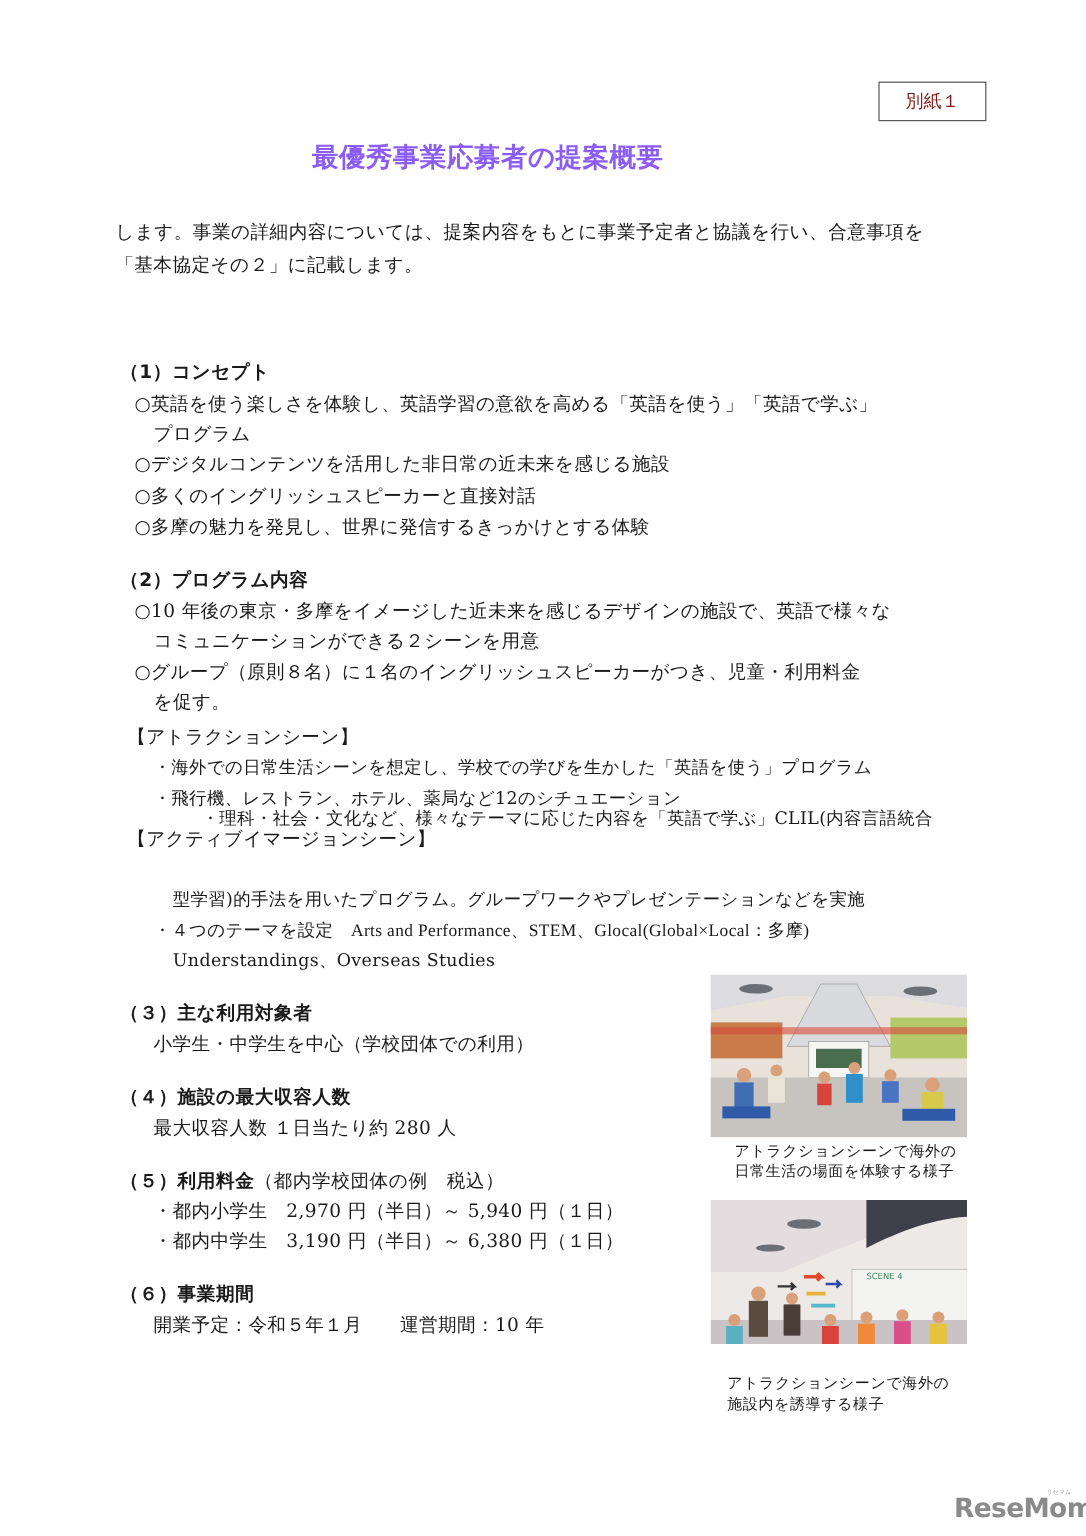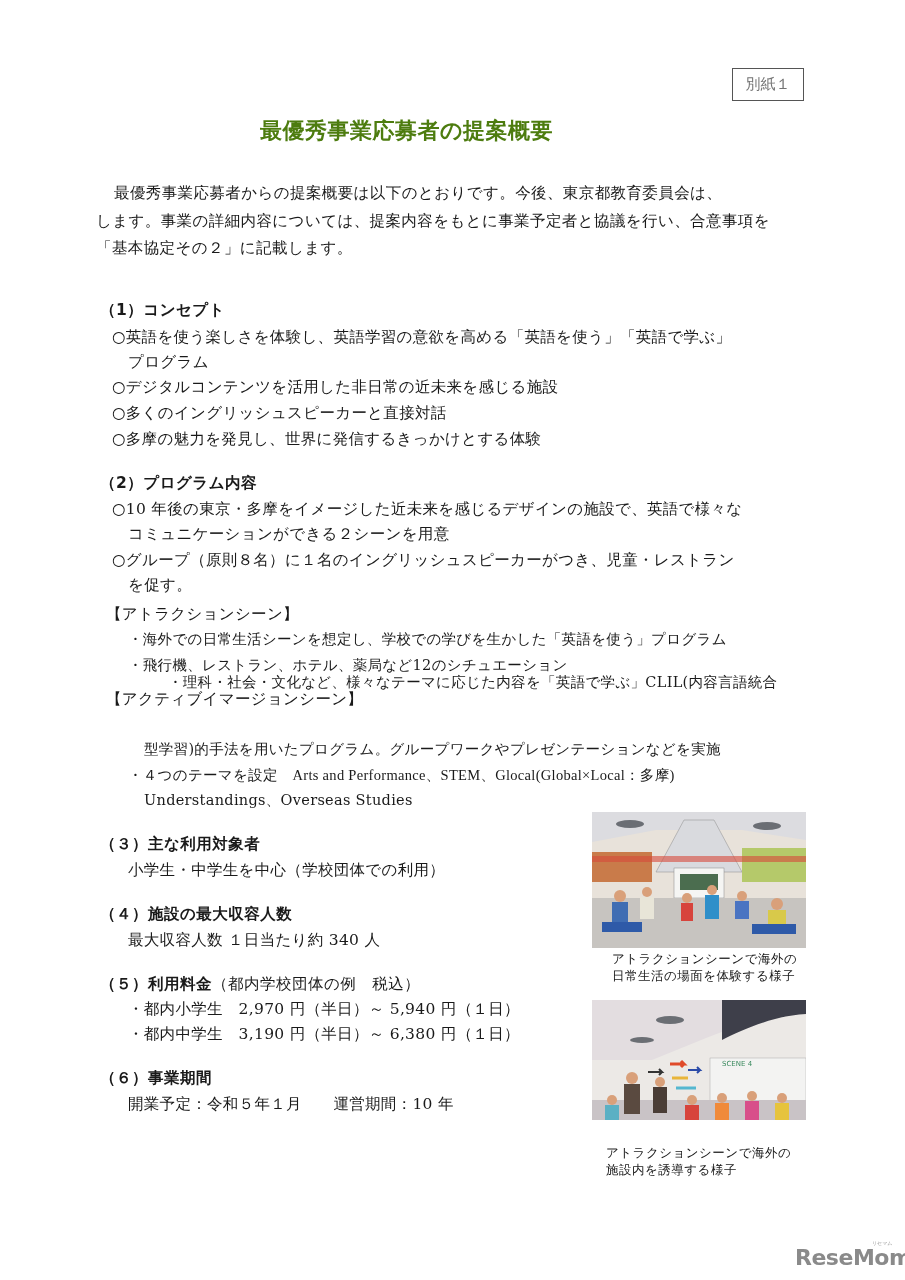--- a/index.html
+++ b/index.html
@@ -3,28 +3,28 @@
 <meta charset="utf-8">
 <style>
   html, body { margin: 0; padding: 0; background: #ffffff; }
   body {
     width: 905px; height: 1280px; position: relative; overflow: hidden;
     font-family: "DejaVu Serif", "Liberation Serif", serif;
     color: #1a1a1a;
   }
   .abs { position: absolute; }
   .label-box {
-    left: 732px; top: 68px; width: 72px; height: 33px;
+    left: 732px; top: 68px; width: 90px; height: 33px;
     border: 1px solid #555; box-sizing: border-box;
-    font-size: 15px; line-height: 31px; text-align: center; color: #737373;
+    font-size: 15px; line-height: 31px; text-align: center; color: #7f1d1d;
   }
   .title {
     left: 0; width: 813px; top: 116px; text-align: center;
     font-family: "DejaVu Sans", "Liberation Sans", sans-serif;
-    font-weight: bold; font-size: 22px; letter-spacing: 0.5px; color: #4d7c0f;
+    font-weight: bold; font-size: 22px; letter-spacing: 0.5px; color: #8b5cf6;
   }
   .intro {
     left: 96px; top: 180px; width: 720px;
     font-size: 15.5px; line-height: 27.5px; letter-spacing: 0.4px;
   }
   .intro p { margin: 0; white-space: nowrap; }
   .intro .indent { padding-left: 18px; }
   .sec-h {
     font-family: "DejaVu Sans", "Liberation Sans", sans-serif;
     font-weight: bold; font-size: 15.5px; letter-spacing: 0.5px; white-space: nowrap;
@@ -41,53 +41,52 @@
   .logo-sub { left: 872px; top: 1240px; font-size: 5px; color: #999; font-family: "DejaVu Sans", sans-serif; }
 </style>
 </head>
 <body>
 
 <div class="abs label-box">別紙１</div>
 
 <div class="abs title">最優秀事業応募者の提案概要</div>
 
 <div class="abs intro">
-  <p class="indent">最優秀事業応募者からの提案概要は以下のとおりです。今後、東京都教育委員会は、</p>
   <p>します。事業の詳細内容については、提案内容をもとに事業予定者と協議を行い、合意事項を</p>
   <p>「基本協定その２」に記載します。</p>
 </div>
 
 <div class="abs sec-h" style="left:100px; top:300px;">（1）コンセプト</div>
 <div class="abs line" style="left:112px; top:327px;">○英語を使う楽しさを体験し、英語学習の意欲を高める「英語を使う」「英語で学ぶ」</div>
 <div class="abs line" style="left:128px; top:352px;">プログラム</div>
 <div class="abs line" style="left:112px; top:377px;">○デジタルコンテンツを活用した非日常の近未来を感じる施設</div>
 <div class="abs line" style="left:112px; top:403px;">○多くのイングリッシュスピーカーと直接対話</div>
 <div class="abs line" style="left:112px; top:429px;">○多摩の魅力を発見し、世界に発信するきっかけとする体験</div>
 
 <div class="abs sec-h" style="left:100px; top:473px;">（2）プログラム内容</div>
 <div class="abs line" style="left:112px; top:499px;">○10 年後の東京・多摩をイメージした近未来を感じるデザインの施設で、英語で様々な</div>
 <div class="abs line" style="left:128px; top:524px;">コミュニケーションができる２シーンを用意</div>
-<div class="abs line" style="left:112px; top:550px;">○グループ（原則８名）に１名のイングリッシュスピーカーがつき、児童・レストラン</div>
+<div class="abs line" style="left:112px; top:550px;">○グループ（原則８名）に１名のイングリッシュスピーカーがつき、児童・利用料金</div>
 <div class="abs line" style="left:128px; top:575px;">を促す。</div>
 
 <div class="abs line" style="left:106px; top:604px;">【アトラクションシーン】</div>
 <div class="abs line small" style="left:128px; top:630px;">・海外での日常生活シーンを想定し、学校での学びを生かした「英語を使う」プログラム</div>
 <div class="abs line small" style="left:128px; top:656px;">・飛行機、レストラン、ホテル、薬局など12のシチュエーション</div>
 
 <div class="abs line" style="left:106px; top:689px;">【アクティブイマージョンシーン】</div>
 <div class="abs line small" style="left:128px; top:673px;margin-left:40px;">・理科・社会・文化など、様々なテーマに応じた内容を「英語で学ぶ」CLIL(内容言語統合</div>
 <div class="abs line small" style="left:144px; top:740px;">型学習)的手法を用いたプログラム。グループワークやプレゼンテーションなどを実施</div>
 <div class="abs line small" style="left:128px; top:766px;font-family:Liberation Serif, serif;">・４つのテーマを設定　Arts and Performance、STEM、Glocal(Global×Local：多摩)</div>
 <div class="abs line small" style="left:144px; top:791px;">Understandings、Overseas Studies</div>
 
 <div class="abs sec-h" style="left:100px; top:834px;">（３）主な利用対象者</div>
 <div class="abs line" style="left:128px; top:860px;">小学生・中学生を中心（学校団体での利用）</div>
 
 <div class="abs sec-h" style="left:100px; top:904px;">（４）施設の最大収容人数</div>
-<div class="abs line" style="left:128px; top:930px;">最大収容人数 １日当たり約 340 人</div>
+<div class="abs line" style="left:128px; top:930px;">最大収容人数 １日当たり約 280 人</div>
 
 <div class="abs sec-h" style="left:100px; top:974px;">
   <span>（５）利用料金</span><span class="note">（都内学校団体の例　税込）</span>
 </div>
 <div class="abs line" style="left:128px; top:999px;">・都内小学生　2,970 円（半日）～ 5,940 円（１日）</div>
 <div class="abs line" style="left:128px; top:1024px;">・都内中学生　3,190 円（半日）～ 6,380 円（１日）</div>
 
 <div class="abs sec-h" style="left:100px; top:1068px;">（６）事業期間</div>
 <div class="abs line" style="left:128px; top:1094px;">開業予定：令和５年１月　　運営期間：10 年</div>
 

